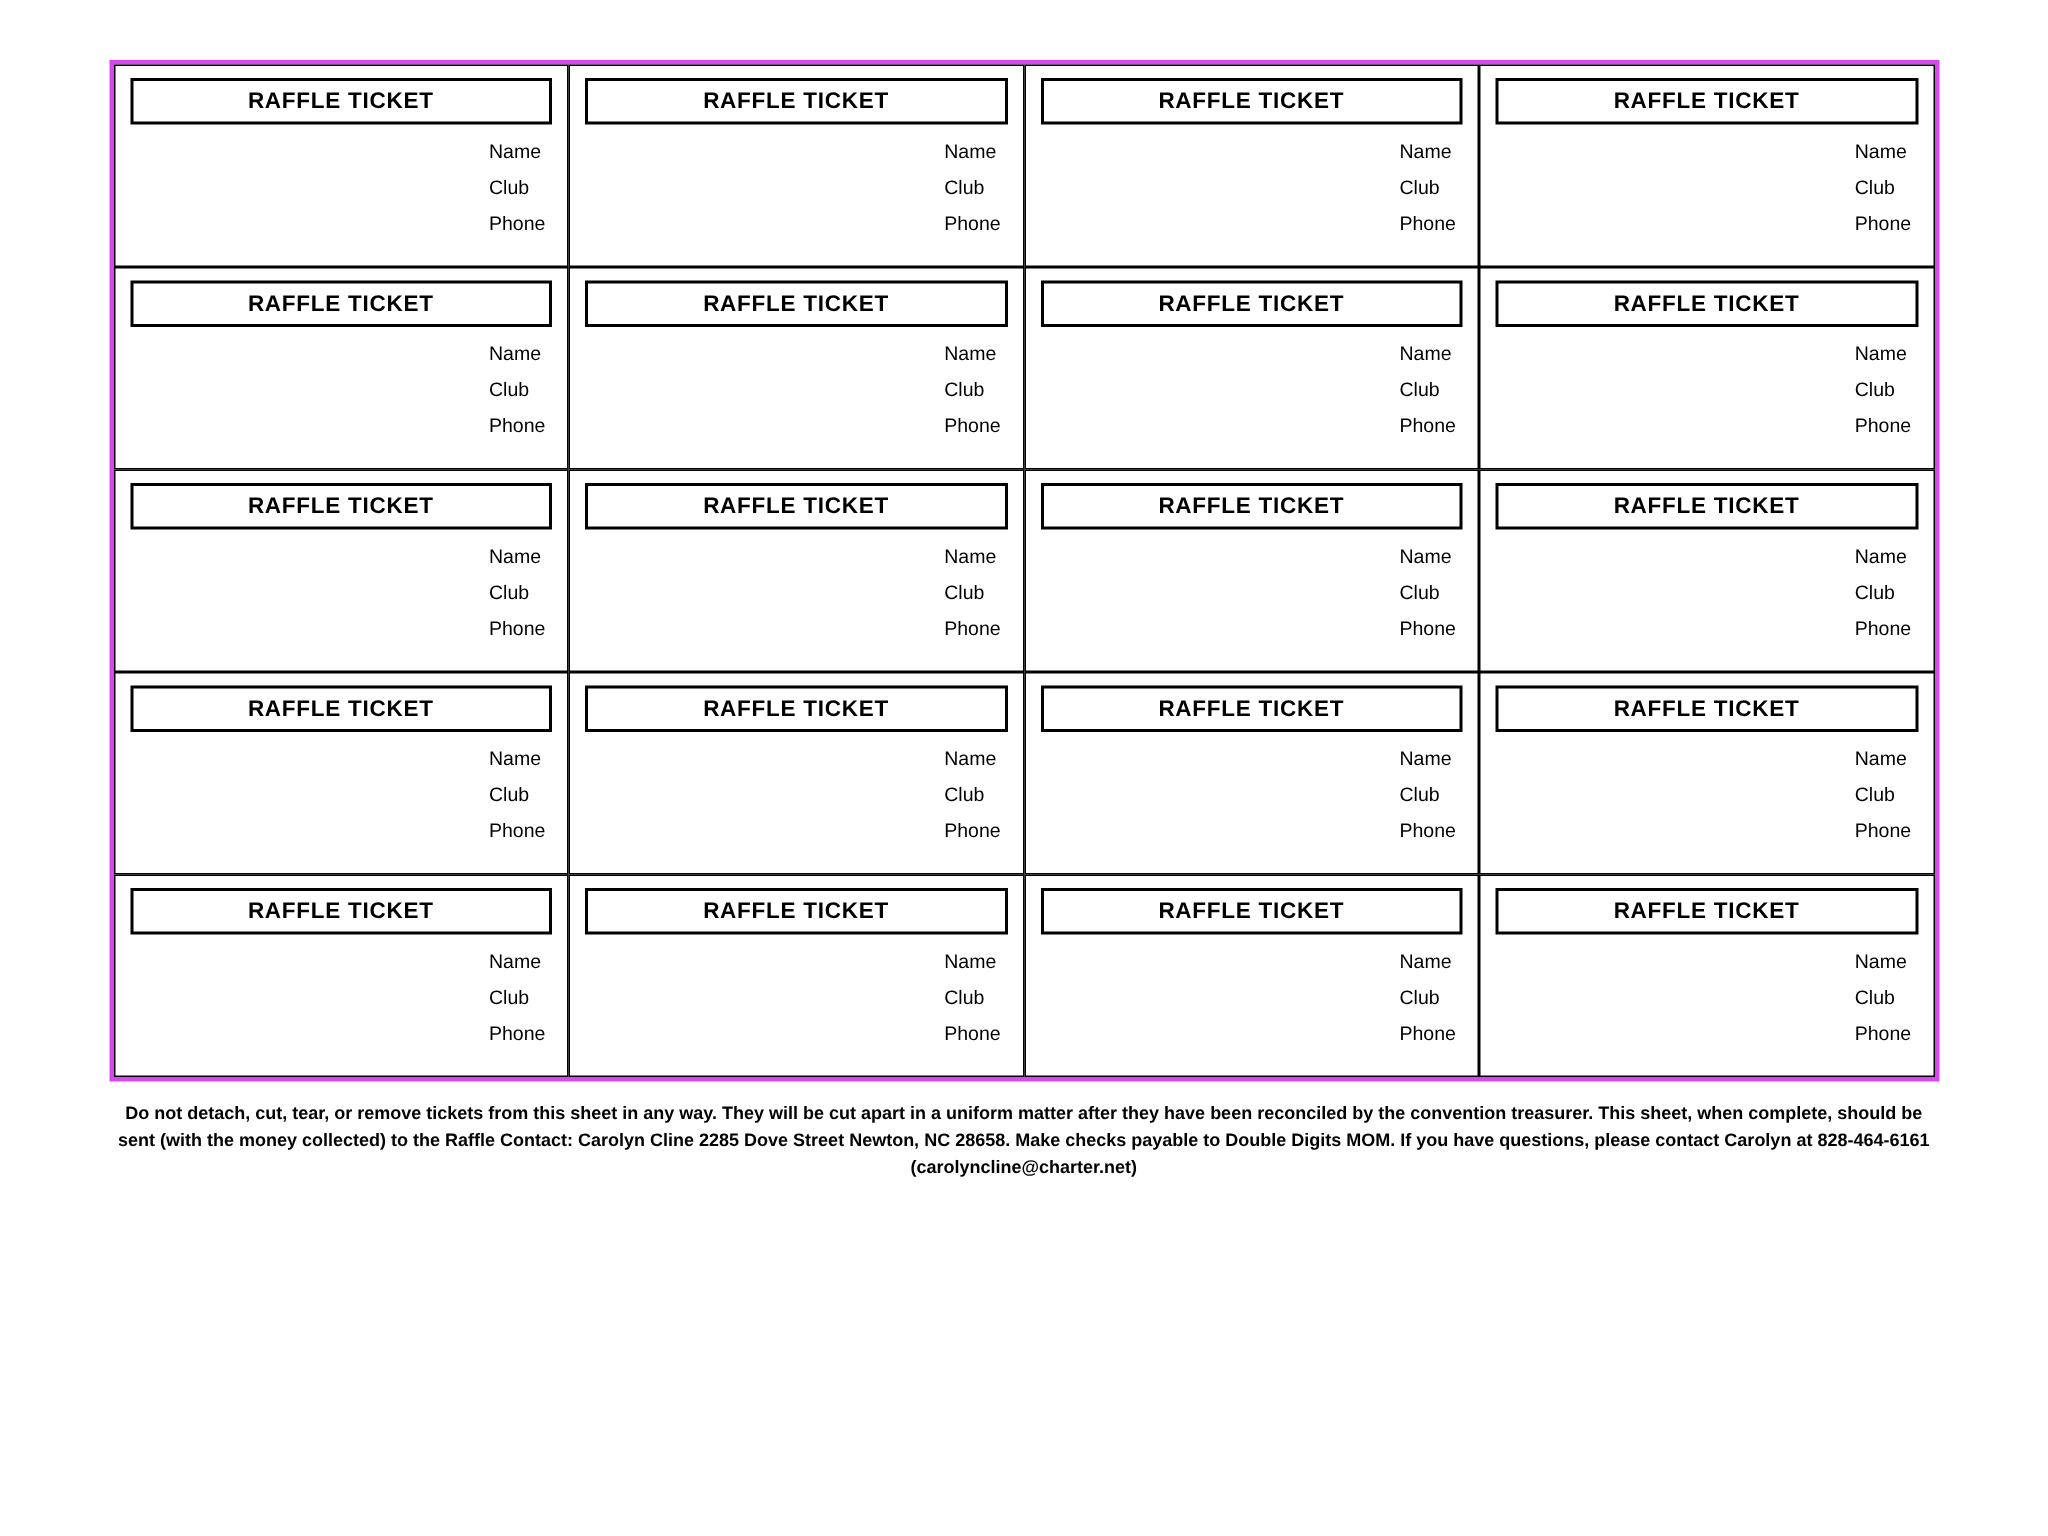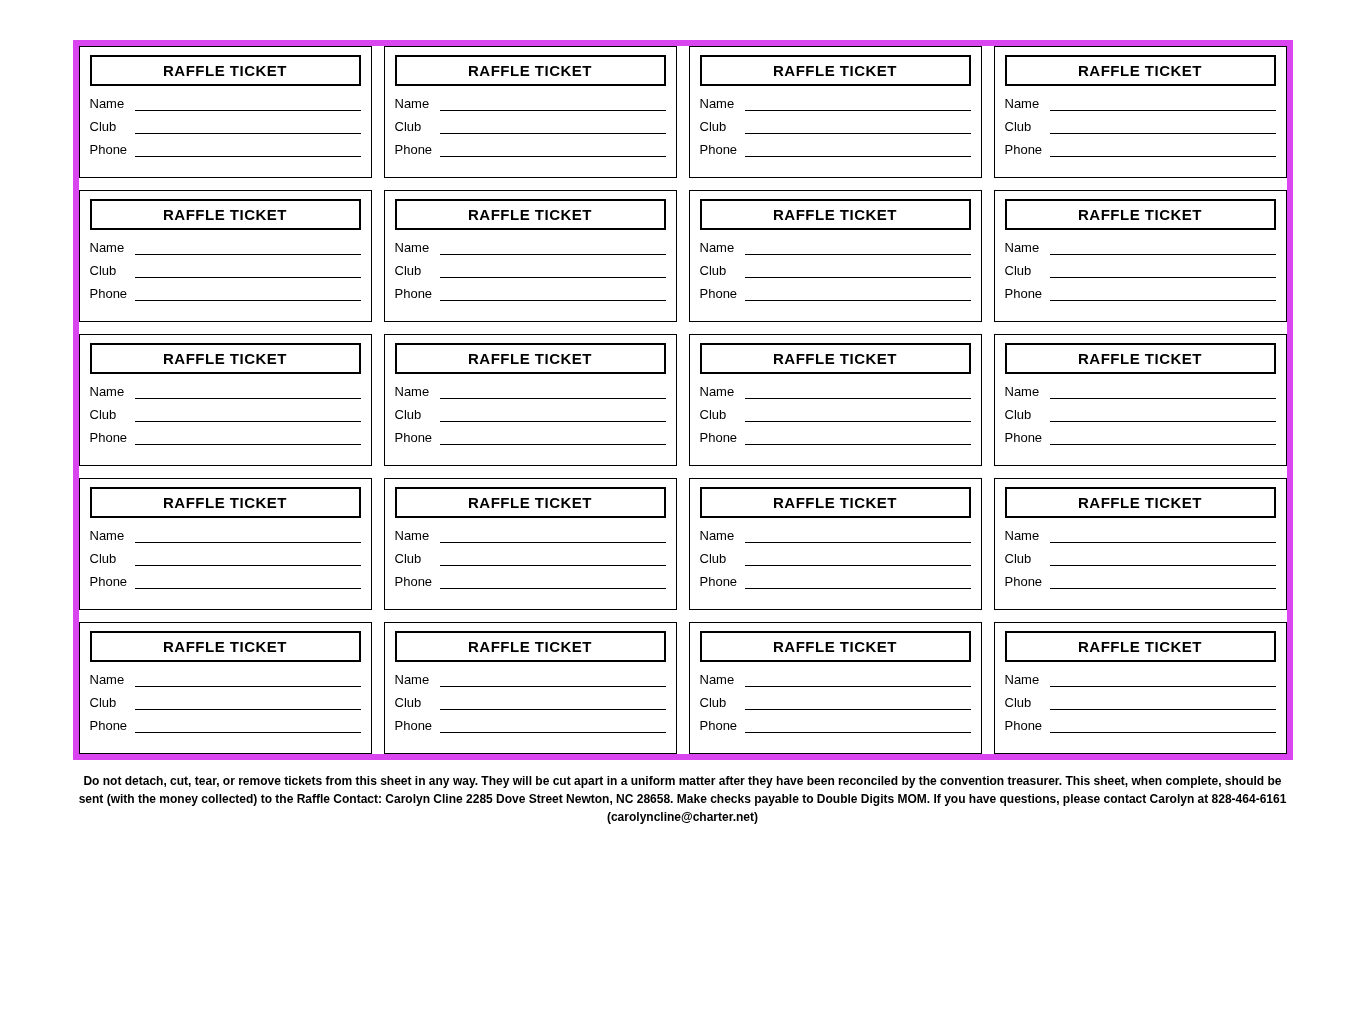--- a/index.html
+++ b/index.html
@@ -21,22 +21,22 @@
 
     .page-container {
       width: 1280px;
       background: #ffffff;
       padding: 20px 30px 20px 30px;
     }
 
     .tickets-grid {
       display: grid;
       grid-template-columns: repeat(4, 1fr);
-      gap: 12px;
-      border: 6px solid #d946ef;
+      gap: 0;
+      border: 3px solid #d946ef;
     }
 
     .ticket {
       border: 1px solid #000;
       padding: 8px 10px 12px 10px;
     }
 
     .ticket-header {
       border: 2.5px solid #000;
       text-align: center;
@@ -45,20 +45,21 @@
       padding: 5px 4px;
       margin-bottom: 10px;
       letter-spacing: 0.5px;
     }
 
     .ticket-field {
       display: flex;
       align-items: flex-end;
       margin-bottom: 8px;
       font-size: 13px;
+      flex-direction: column;
     }
 
     .field-label {
       min-width: 42px;
       font-size: 13px;
       white-space: nowrap;
     }
 
     .field-line {
       flex: 1;

